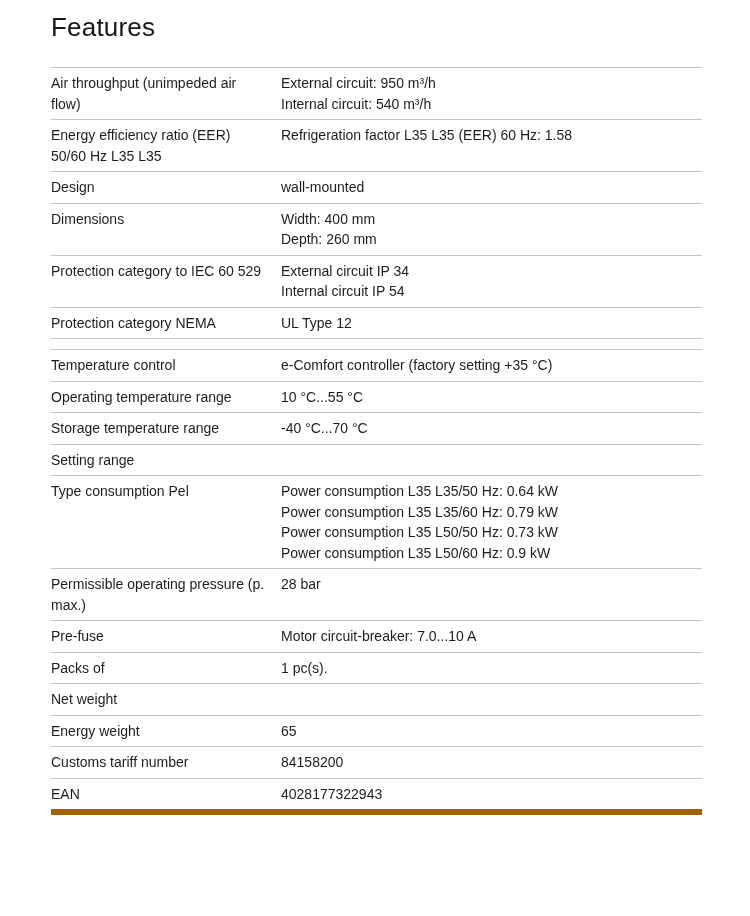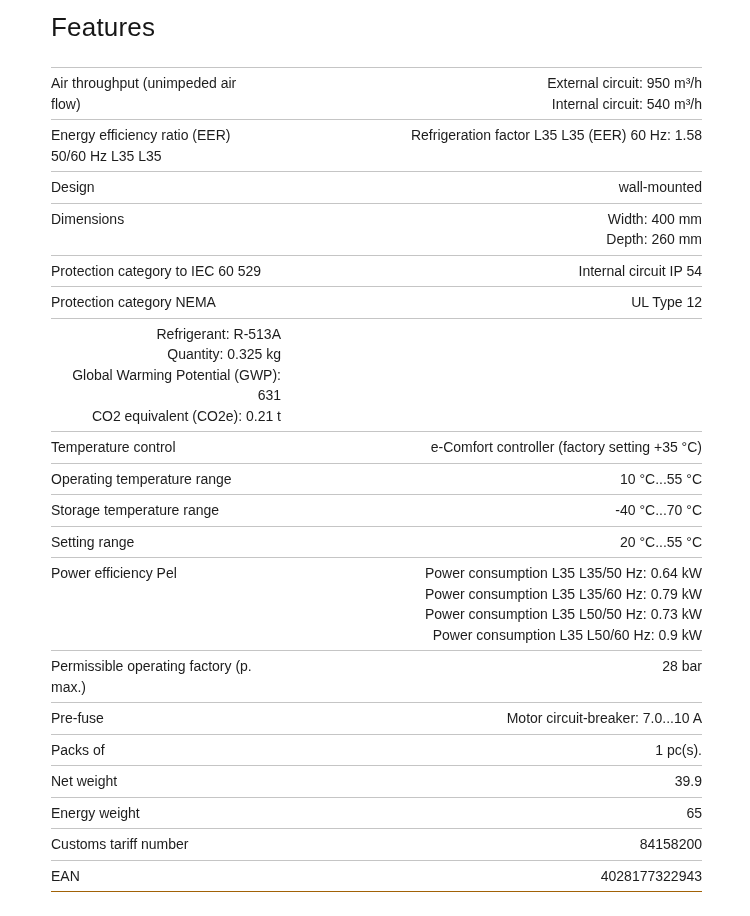--- a/index.html
+++ b/index.html
@@ -20,41 +20,40 @@
     box-sizing: border-box;
   }
   h1.page-title {
     font-size: 26px;
     font-weight: 400;
     color: #161616;
     margin: 12px 0 21px 0;
     letter-spacing: 0.2px;
   }
   .spec-table {
-    border-bottom: 1px solid #a16207;
+    border-bottom: 6px solid #a16207;
     margin-top: 24px;
   }
   .spec-row {
     display: grid;
     grid-template-columns: 230px 1fr;
     border-top: 1px solid #c5c5c5;
     padding: 5px 0;
     font-size: 14px;
     line-height: 20.5px;
   }
   .spec-label {
     padding-right: 14px;
     color: #1d1d1d;
   }
   .spec-values {
     color: #1d1d1d;
   }
   .spec-value-line {
     white-space: normal;
-    text-align: right;
   }
 </style>
 </head>
 <body>
 
 <div class="page">
   <h1 class="page-title">Features</h1>
 
   <div class="spec-table" id="spec-table">
       <div class="spec-row">
@@ -79,36 +78,31 @@
       <div class="spec-row">
         <div class="spec-label">Dimensions</div>
         <div class="spec-values">
           <div class="spec-value-line">Width: 400 mm</div>
           <div class="spec-value-line">Depth: 260 mm</div>
         </div>
       </div>
       <div class="spec-row">
         <div class="spec-label">Protection category to IEC 60 529</div>
         <div class="spec-values">
+          <div class="spec-value-line">External circuit IP 34</div>
           <div class="spec-value-line">Internal circuit IP 54</div>
         </div>
       </div>
       <div class="spec-row">
         <div class="spec-label">Protection category NEMA</div>
         <div class="spec-values">
           <div class="spec-value-line">UL Type 12</div>
         </div>
       </div>
       <div class="spec-row">
-        <div class="spec-values">
-          <div class="spec-value-line">Refrigerant: R-513A</div>
-          <div class="spec-value-line">Quantity: 0.325 kg</div>
-          <div class="spec-value-line">Global Warming Potential (GWP): 631</div>
-          <div class="spec-value-line">CO2 equivalent (CO2e): 0.21 t</div>
-        </div>
       </div>
       <div class="spec-row">
         <div class="spec-label">Temperature control</div>
         <div class="spec-values">
           <div class="spec-value-line">e-Comfort controller (factory setting +35 °C)</div>
         </div>
       </div>
       <div class="spec-row">
         <div class="spec-label">Operating temperature range</div>
         <div class="spec-values">
@@ -116,56 +110,50 @@
         </div>
       </div>
       <div class="spec-row">
         <div class="spec-label">Storage temperature range</div>
         <div class="spec-values">
           <div class="spec-value-line">-40 °C...70 °C</div>
         </div>
       </div>
       <div class="spec-row">
         <div class="spec-label">Setting range</div>
-        <div class="spec-values">
-          <div class="spec-value-line">20 °C...55 °C</div>
-        </div>
       </div>
       <div class="spec-row">
-        <div class="spec-label">Power efficiency Pel</div>
+        <div class="spec-label">Type consumption Pel</div>
         <div class="spec-values">
           <div class="spec-value-line">Power consumption L35 L35/50 Hz: 0.64 kW</div>
           <div class="spec-value-line">Power consumption L35 L35/60 Hz: 0.79 kW</div>
           <div class="spec-value-line">Power consumption L35 L50/50 Hz: 0.73 kW</div>
           <div class="spec-value-line">Power consumption L35 L50/60 Hz: 0.9 kW</div>
         </div>
       </div>
       <div class="spec-row">
-        <div class="spec-label">Permissible operating factory (p. max.)</div>
+        <div class="spec-label">Permissible operating pressure (p. max.)</div>
         <div class="spec-values">
           <div class="spec-value-line">28 bar</div>
         </div>
       </div>
       <div class="spec-row">
         <div class="spec-label">Pre-fuse</div>
         <div class="spec-values">
           <div class="spec-value-line">Motor circuit-breaker: 7.0...10 A</div>
         </div>
       </div>
       <div class="spec-row">
         <div class="spec-label">Packs of</div>
         <div class="spec-values">
           <div class="spec-value-line">1 pc(s).</div>
         </div>
       </div>
       <div class="spec-row">
         <div class="spec-label">Net weight</div>
-        <div class="spec-values">
-          <div class="spec-value-line">39.9</div>
-        </div>
       </div>
       <div class="spec-row">
         <div class="spec-label">Energy weight</div>
         <div class="spec-values">
           <div class="spec-value-line">65</div>
         </div>
       </div>
       <div class="spec-row">
         <div class="spec-label">Customs tariff number</div>
         <div class="spec-values">

